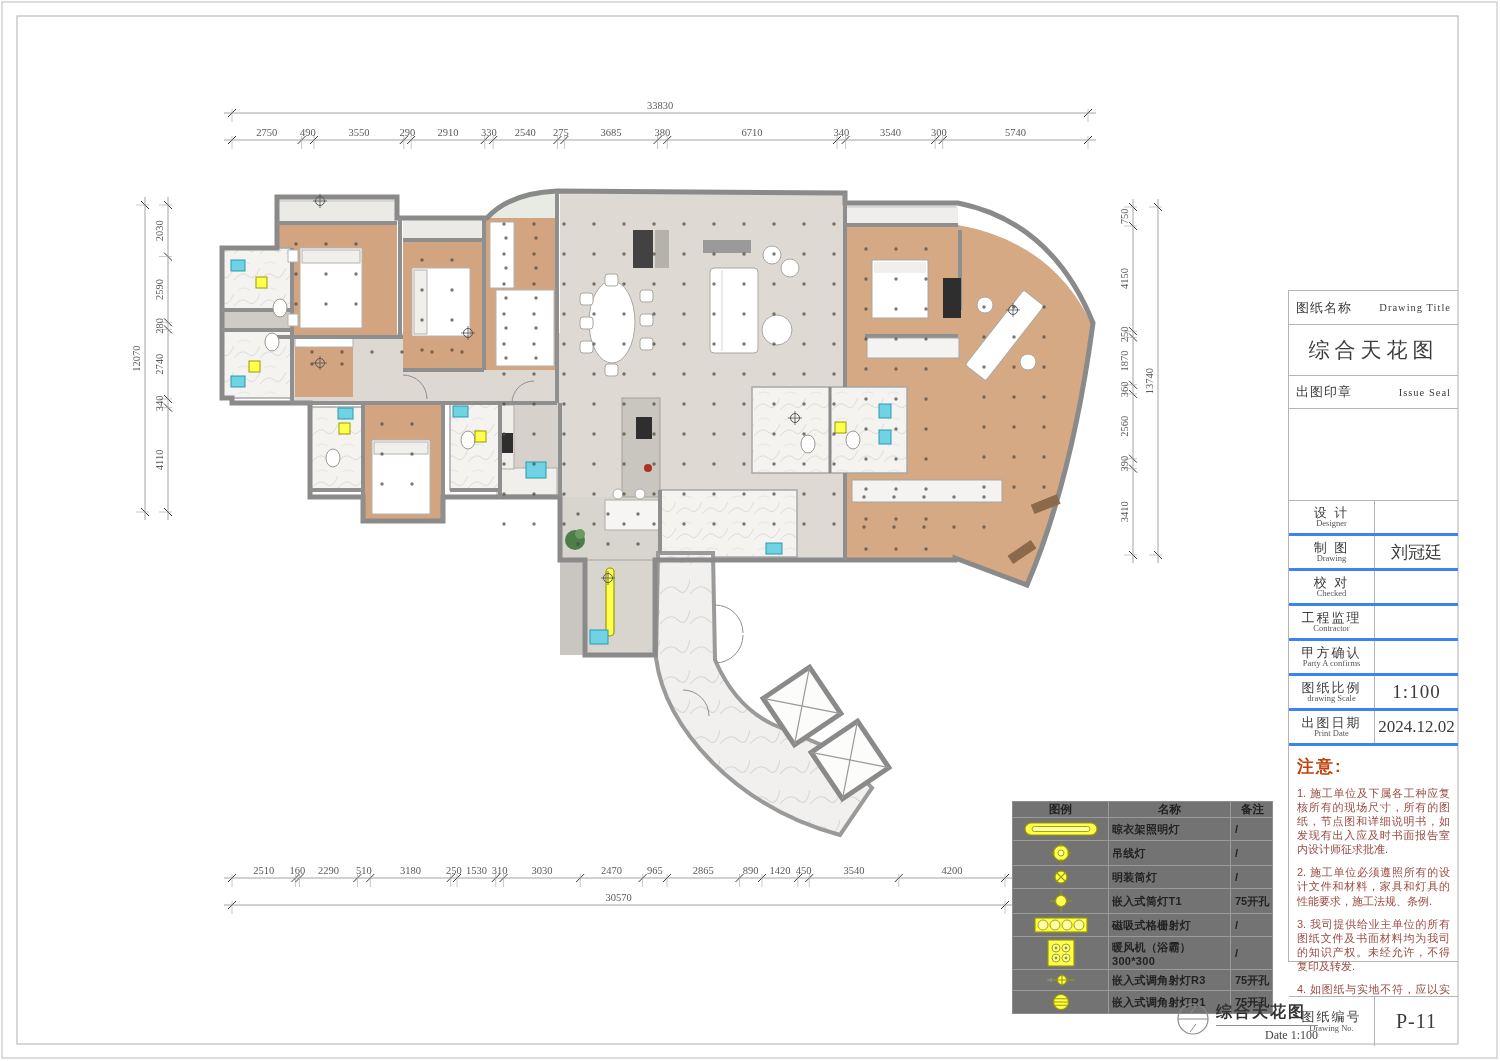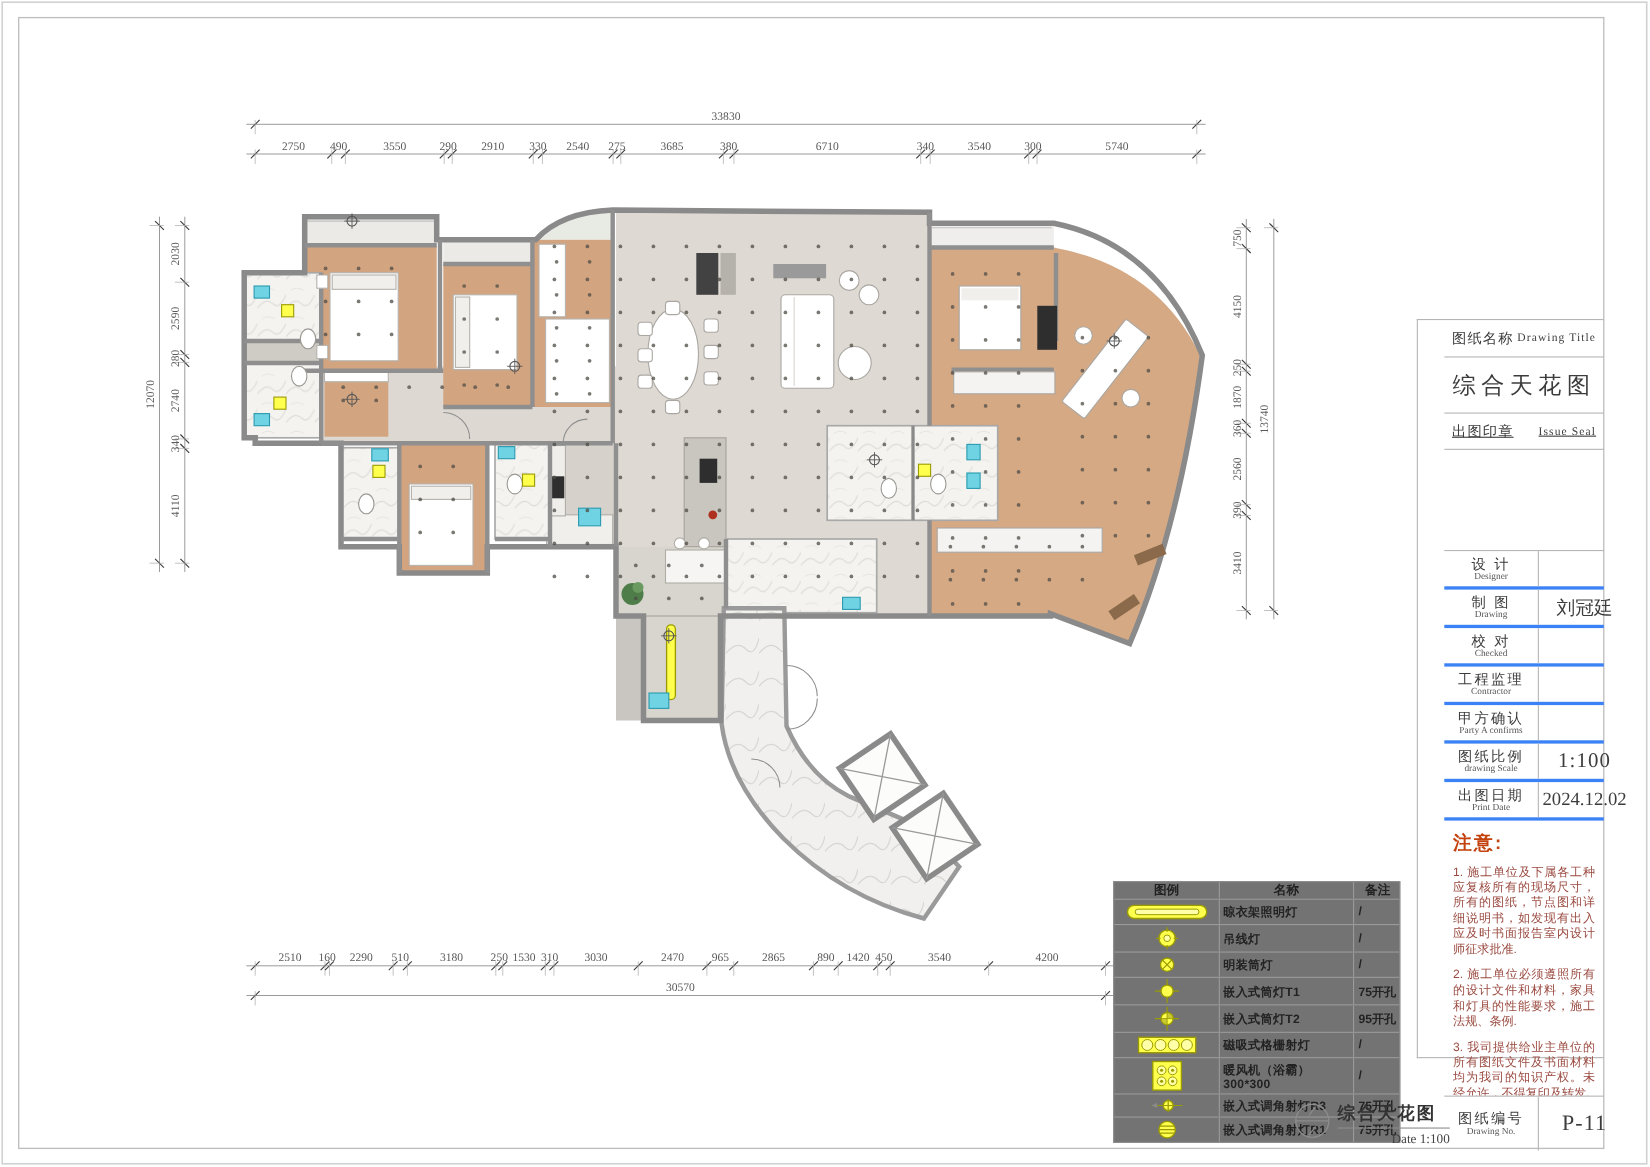--- a/index.html
+++ b/index.html
@@ -2,21 +2,21 @@
 <html><head>
 <meta charset="utf-8">
 <style>
   html,body{margin:0;padding:0;background:#fff;}
   .page{position:relative;width:1500px;height:1061px;background:#ffffff;
         font-family:"Liberation Sans",sans-serif;overflow:hidden;}
   svg text{font-family:"Liberation Serif",serif;}
   .dim-label{font-size:10.5px;fill:#5a5a5a;}
   
   .titleblock{position:absolute;left:1288px;top:290px;width:170px;height:672px;
-              border:1px solid #b5b5b5;border-right:none;box-sizing:border-box;color:#3c3c3c;padding-left:24px;}
+              border:1px solid #b5b5b5;border-right:none;box-sizing:border-box;color:#3c3c3c;}
   .tb-row{display:flex;align-items:center;justify-content:space-between;
           border-bottom:1px solid #b5b5b5;box-sizing:border-box;padding:0 7px;}
   .tb-cn{font-size:13px;letter-spacing:1px;}
   .tb-en{font-size:10.5px;font-family:"Liberation Serif",serif;letter-spacing:1px;}
   .tb-bigtitle{height:51px;display:flex;align-items:center;justify-content:center;
                font-size:21px;letter-spacing:5px;border-bottom:1px solid #b5b5b5;box-sizing:border-box;}
   .tb-seal{height:92px;border-bottom:1px solid #b5b5b5;box-sizing:border-box;}
   .tb-srow{display:grid;grid-template-columns:86px 83px;height:35px;
            border-bottom:3px solid #3b82f6;box-sizing:border-box;}
   .tb-srow .lbl{border-right:1px solid #b5b5b5;display:flex;flex-direction:column;
@@ -736,21 +736,21 @@
         </g>
   </g>
 </svg>
 
 <div class="titleblock">
   <div class="tb-row" style="height:34px;">
     <span class="tb-cn">图纸名称</span>
     <span class="tb-en">Drawing Title</span>
   </div>
   <div class="tb-bigtitle">综合天花图</div>
-  <div class="tb-row" style="height:33px;text-decoration:underline;">
+  <div class="tb-row" style="height:33px;">
     <span class="tb-cn">出图印章</span>
     <span class="tb-en">Issue Seal</span>
   </div>
   <div class="tb-seal"></div>
 
   <div class="tb-srow">
     <div class="lbl">
           <span class="cn">设 计</span>
           <span class="en">Designer</span>
         </div>
@@ -857,32 +857,20 @@
       </div>
       <div class="lg-row">
         <div class="lg-c lg-icon">
           <svg width="22" height="22" viewBox="0 0 22 22">
             <path d="M11 0v22M0 11h22" class="yln"></path>
             <circle cx="11" cy="11" r="5.5" class="yf"></circle>
           </svg>
         </div>
         <div class="lg-c lg-name">嵌入式筒灯T1</div>
         <div class="lg-c lg-note">75开孔</div>
-      </div>
-      <div class="lg-row">
-        <div class="lg-c lg-icon">
-          <svg width="22" height="22" viewBox="0 0 22 22">
-            <path d="M11 0v22M0 11h22" class="yln"></path>
-            <circle cx="11" cy="11" r="5.5" class="yf"></circle>
-            <path d="M11 11 L11 5.5 A5.5 5.5 0 0 1 16.5 11 Z" fill="#caca33" stroke="#9b9b00" stroke-width=".8"></path>
-            <path d="M11 11 L11 16.5 A5.5 5.5 0 0 1 5.5 11 Z" fill="#caca33" stroke="#9b9b00" stroke-width=".8"></path>
-          </svg>
-        </div>
-        <div class="lg-c lg-name">嵌入式筒灯T2</div>
-        <div class="lg-c lg-note">95开孔</div>
       </div>
       <div class="lg-row">
         <div class="lg-c lg-icon">
           <svg width="56" height="20" viewBox="0 0 56 20">
             <rect x="2" y="3" width="52" height="14" class="yf"></rect>
             <circle cx="10" cy="10" r="5" class="yf2"></circle>
             <circle cx="22" cy="10" r="5" class="yf2"></circle>
             <circle cx="34" cy="10" r="5" class="yf2"></circle>
             <circle cx="46" cy="10" r="5" class="yf2"></circle>
           </svg>

